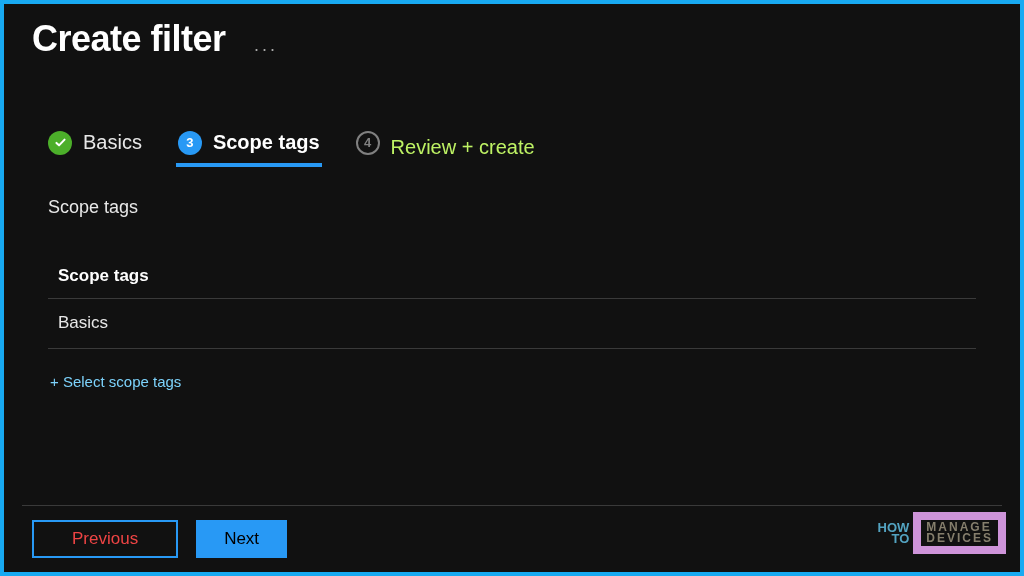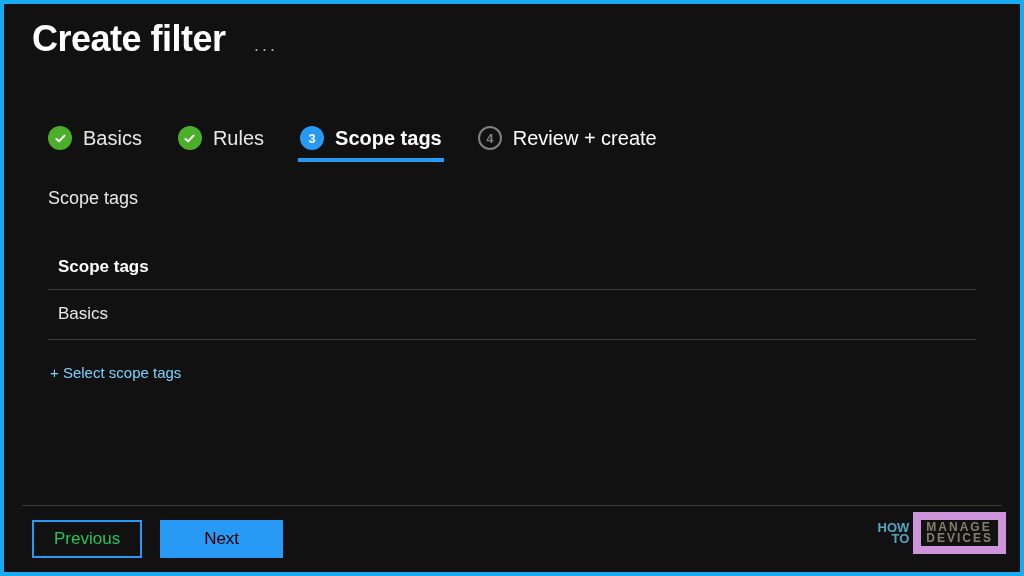--- a/index.html
+++ b/index.html
@@ -93,21 +93,22 @@
     }
     .step-label {
       font-size: 20px;
       color: #e8e8e8;
     }
     .step.active .step-label {
       color: #ffffff;
       font-weight: 600;
     }
     .step.upcoming .step-label {
-      color: #ffffff;
+      color: #bef264;
+      margin-top: 10px;
     }
     .content {
       padding: 28px 44px 0 44px;
       flex: 1;
     }
     .section-label {
       font-size: 18px;
       color: #e8e8e8;
       margin-bottom: 38px;
     }
@@ -145,29 +146,29 @@
       padding: 0 34px;
       font-size: 17px;
       border: none;
       cursor: pointer;
       display: flex;
       align-items: center;
       justify-content: center;
     }
     .btn-secondary {
       background: #111111;
-      color: #22c55e;
+      color: #ef4444;
       border: 2px solid #2899f5;
-      padding: 0 20px;
+      padding: 0 38px;
     }
     .btn-primary {
       background: #2899f5;
       color: #000000;
       font-weight: 500;
-      padding: 0 44px;
+      padding: 0 28px;
     }
     .watermark {
       position: absolute;
       right: 14px;
       bottom: 18px;
       opacity: 0.85;
       display: flex;
       align-items: center;
       gap: 4px;
     }
@@ -206,28 +207,20 @@
 
   <div class="wizard-steps">
     <div class="step">
       <div class="step-badge check">
         <svg class="check-svg" viewBox="0 0 16 16">
             <path d="M3 8.5 L6.2 11.5 L13 4.5" stroke="#ffffff" stroke-width="2.5" fill="none" stroke-linecap="round" stroke-linejoin="round"></path>
           </svg>
       </div>
       <div class="step-label">Basics</div>
     </div>
-    <div class="step">
-      <div class="step-badge check">
-        <svg class="check-svg" viewBox="0 0 16 16">
-            <path d="M3 8.5 L6.2 11.5 L13 4.5" stroke="#ffffff" stroke-width="2.5" fill="none" stroke-linecap="round" stroke-linejoin="round"></path>
-          </svg>
-      </div>
-      <div class="step-label">Rules</div>
-    </div>
     <div class="step active">
       <div class="step-badge current">3</div>
       <div class="step-label">Scope tags</div>
     </div>
     <div class="step upcoming">
       <div class="step-badge upcoming">4</div>
       <div class="step-label">Review + create</div>
     </div>
   </div>
 

